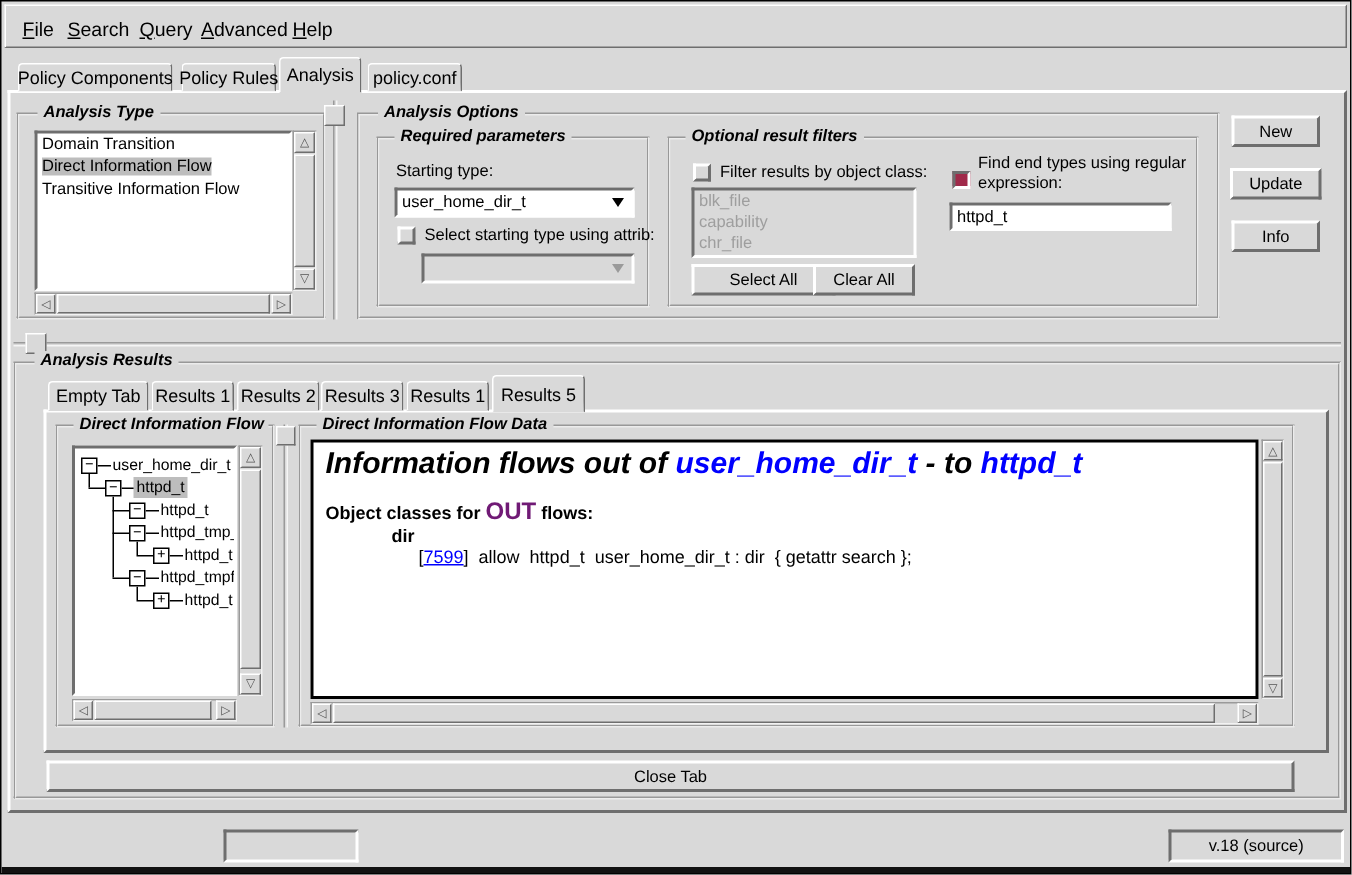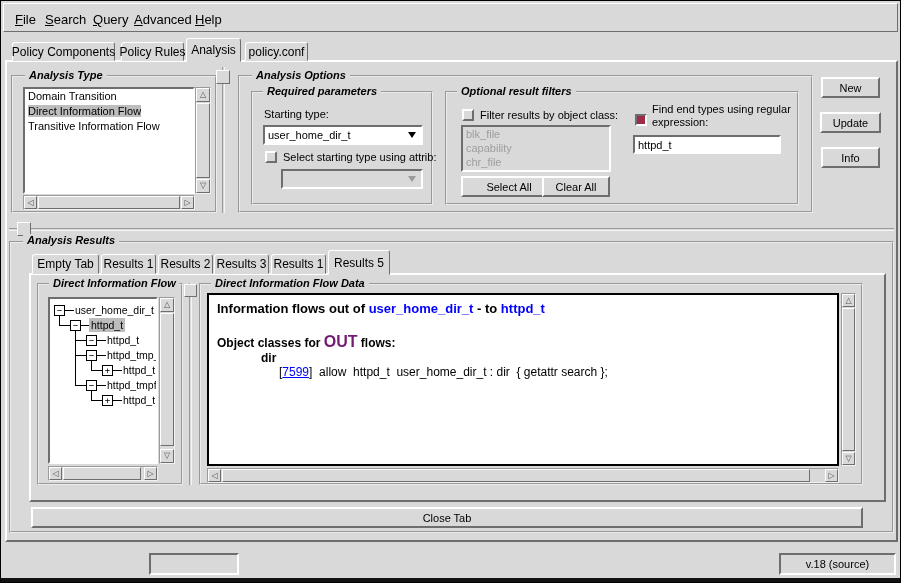--- a/index.html
+++ b/index.html
@@ -56,21 +56,21 @@
   .combo.disabled { background:#d9d9d9; }
   .combo.disabled .arrow { border-top-color:#9a9a9a; }
   .txtinput { background:#fff; border:2px solid; border-color:#6e6e6e #ffffff #ffffff #6e6e6e; font-size:11px; padding:0 3px; font-family:"Liberation Sans",sans-serif; }
   
   .tline { position:absolute; background:#000; }
   .tbox { position:absolute; width:11px; height:11px; background:#fff; border:1px solid #000;
     font-family:"DejaVu Sans Mono",monospace; font-size:9px; line-height:9px; text-align:center; z-index:2; }
   .tlabel { position:absolute; font-size:10.5px; line-height:14px; white-space:nowrap; padding:0 2px; }
   .tlabel.sel { background:#bdbdbd; }
   
-  .res-head { font-size:13px; font-weight:bold; line-height:18px; }
+  .res-head { font-size:20px; font-weight:bold; line-height:18px;font-style:italic; }
   .res-sub { font-size:12px; font-weight:bold; line-height:16px; }
   .blue { color:#0000ff; }
   .res-out { font-size:16px; color:#701a75; font-weight:bold; }
   .rule { font-size:12px; white-space:pre; line-height:14px; }
   .rule a { color:#0000ff; }
   .statusbox { display:flex; align-items:center; justify-content:center; font-size:11px; }
   .sash-line-v { background:#d9d9d9; border-left:1px solid #9a9a9a; border-right:1px solid #f5f5f5; }
   .sash-line-h { background:#d9d9d9; border-top:1px solid #9a9a9a; border-bottom:1px solid #f5f5f5; }
 </style>
 </head>

